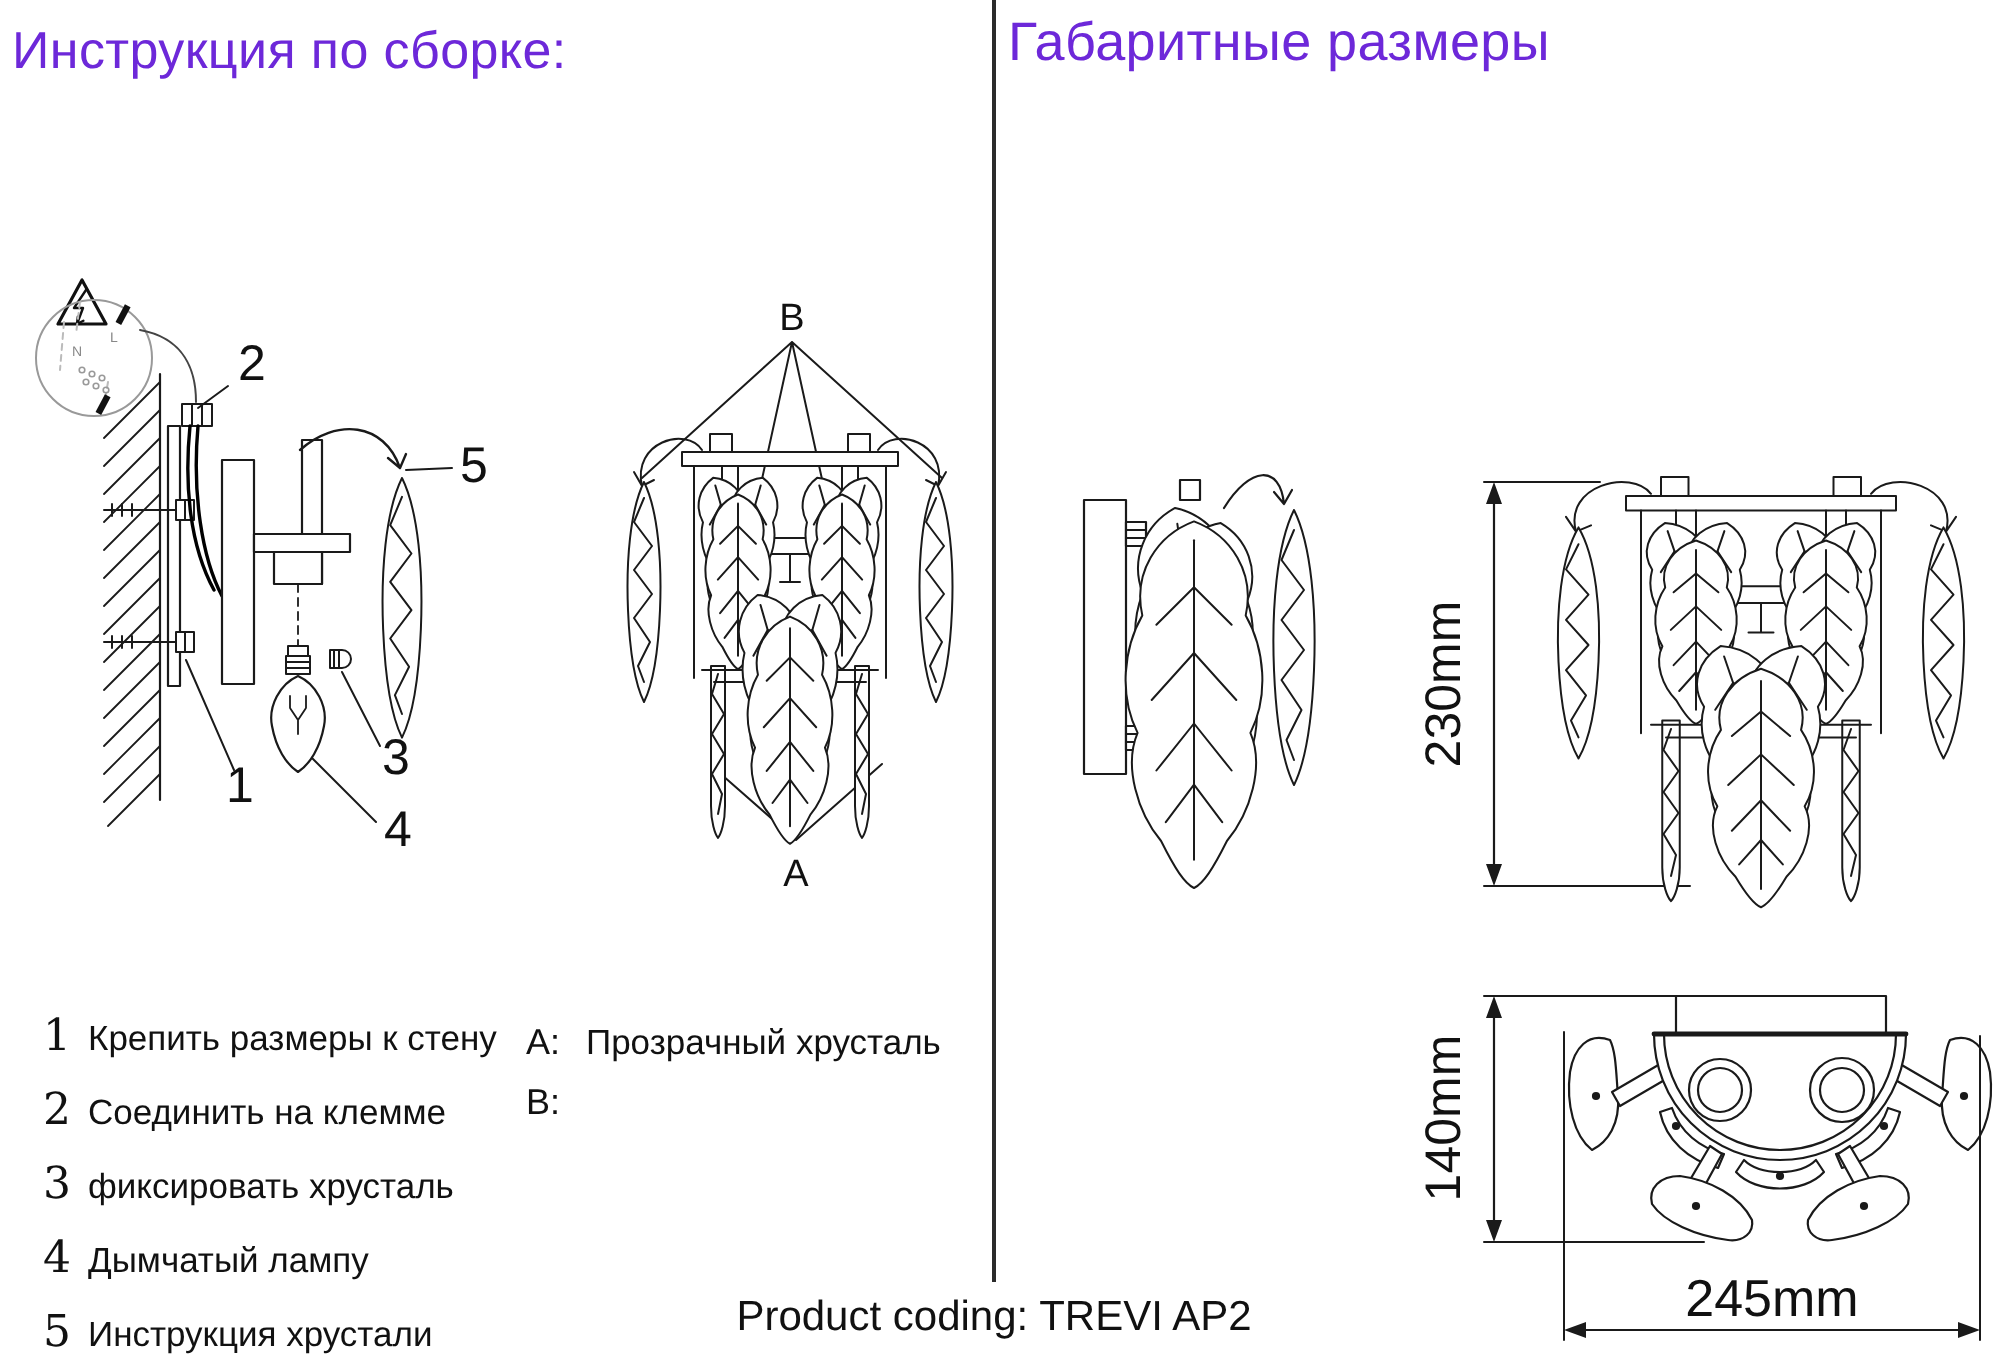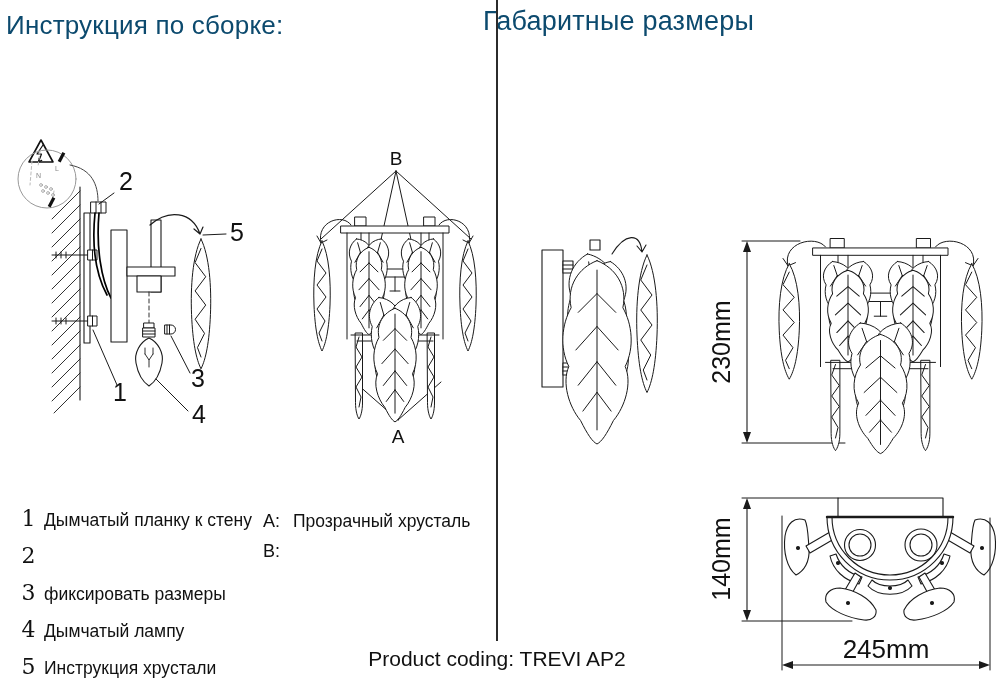--- a/index.html
+++ b/index.html
@@ -1,19 +1,19 @@
 <!DOCTYPE html>
 <html><head>
 <meta charset="utf-8">
 <style>
   html,body{margin:0;padding:0;background:#e8e8e8;}
   #page{position:relative;width:1000px;height:680px;background:#ffffff;overflow:hidden;
         font-family:"Liberation Sans", sans-serif;color:#111;}
   .abs{position:absolute;}
-  .title{font-size:26px;color:#0c4a6e;letter-spacing:0.2px;}
+  .title{font-size:26px;color:#6d28d9;letter-spacing:0.2px;}
   .title-right{font-size:27px;}
   #divider{position:absolute;left:496px;top:0;width:2.4px;height:641px;background:#2b2b2b;}
   #steps{position:absolute;left:20px;top:506px;}
   .step{display:flex;align-items:baseline;margin-bottom:12px;}
   .step-num{font-family:"DejaVu Serif","Liberation Serif",serif;font-size:22px;width:17px;
             text-align:center;margin-right:7px;}
   .step-text{font-size:17.5px;}
   #legend{position:absolute;left:263px;top:511px;}
   .legend-row{display:flex;align-items:baseline;margin-bottom:9px;}
   .legend-key{font-size:18px;width:30px;}
@@ -25,21 +25,21 @@
       vector-effect:non-scaling-stroke;stroke-linejoin:round;stroke-linecap:round;}
   svg text{font-family:"Liberation Sans",sans-serif;}
   .serif-label{font-family:"DejaVu Serif","Liberation Serif",serif;}
 </style>
 </head>
 <body>
 
 <div id="page">
 
   <div class="abs title" style="left:6px;top:10px;">Инструкция по сборке:</div>
-  <div class="abs title title-right" style="left:483px;top:6px;">Габаритные размеры</div>
+  <div class="abs title title-right" style="left:504px;top:6px;">Габаритные размеры</div>
 
   <div id="divider"></div>
 
   <svg width="0" height="0">
     <defs>
       <g id="leaf" stroke="#1a1a1a" stroke-width="1" fill="#fff">
         <path d="M0,2 C-8,5 -13,13 -11,22 C-15,29 -16,39 -12,47 C-15,54 -12,64 -7,70 C-4,76 -2,79 0,80 C2,79 4,76 7,70 C12,64 15,54 12,47 C16,39 15,29 11,22 C13,13 8,5 0,2 Z"></path>
         <path d="M0,6 L0,74" fill="none"></path>
         <path d="M0,16 L-8,24 M0,16 L8,24 M0,30 L-9,40 M0,30 L9,40 M0,45 L-8,55 M0,45 L8,55 M0,58 L-6,66 M0,58 L6,66" fill="none"></path>
       </g>
@@ -275,28 +275,29 @@
       <path d="M282,366 V520 M490,368 V520" stroke="#1a1a1a" fill="none" stroke-width="1"></path>
       <path d="M288,515 H484" stroke="#1a1a1a" fill="none" stroke-width="1.1"></path>
       <path d="M282,515 l11,-4 v8 Z M490,515 l-11,-4 v8 Z" fill="#1a1a1a" stroke="none"></path>
       <text x="386" y="508" text-anchor="middle" font-size="26" fill="#111">245mm</text>
     </g>
   </svg>
 
   <div id="steps">
     <div class="step">
       <span class="step-num">1</span>
-      <span class="step-text">Дымчатый планку к стену</span>
+      <span class="step-text">Крепить размеры к стену</span>
     </div>
     <div class="step">
       <span class="step-num">2</span>
+      <span class="step-text">Соединить на клемме</span>
     </div>
     <div class="step">
       <span class="step-num">3</span>
-      <span class="step-text">фиксировать размеры</span>
+      <span class="step-text">фиксировать хрусталь</span>
     </div>
     <div class="step">
       <span class="step-num">4</span>
       <span class="step-text">Дымчатый лампу</span>
     </div>
     <div class="step">
       <span class="step-num">5</span>
       <span class="step-text">Инструкция хрустали</span>
     </div>
   </div>

